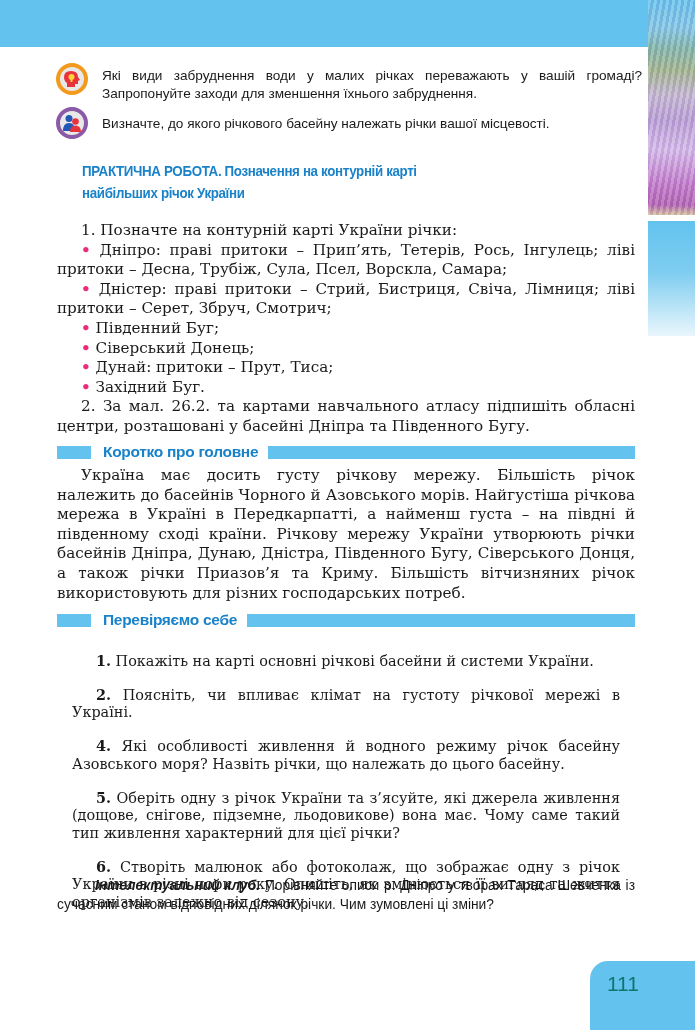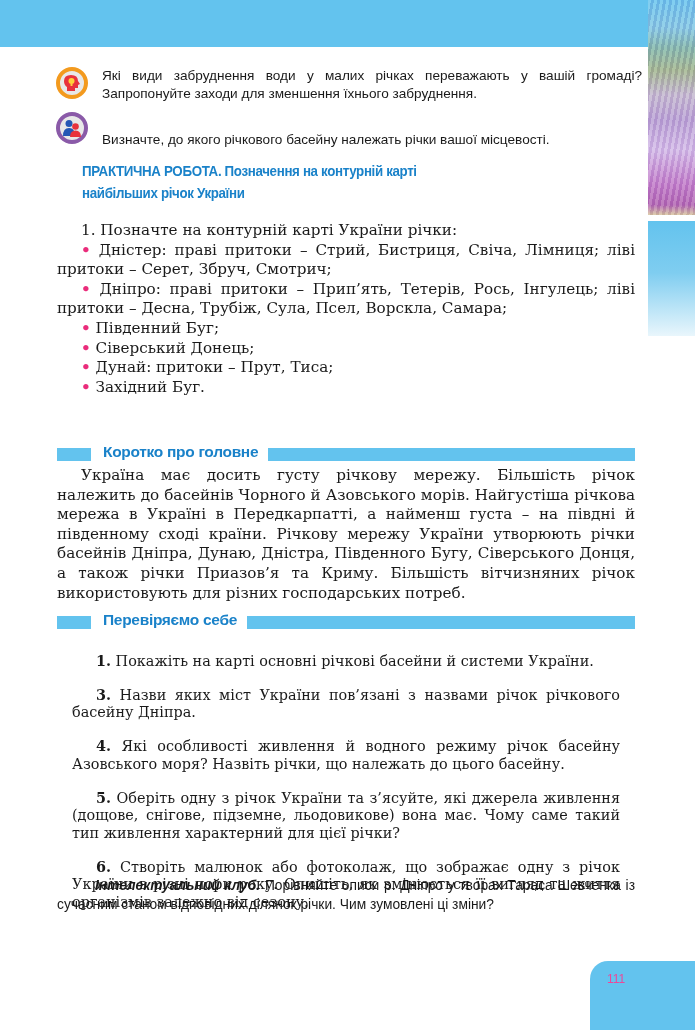--- a/index.html
+++ b/index.html
@@ -25,24 +25,24 @@
   .side-tab {
     position: absolute; left: 648px; top: 221px; width: 47px; height: 115px;
     background: linear-gradient(180deg, #63c3ee 0%, #7fcdf0 45%, #e9f6fc 100%);
   }
   .page-tab {
     position: absolute; left: 590px; top: 961px; width: 105px; height: 69px;
     background: #63c3ee; border-top-left-radius: 18px;
   }
   .page-number {
     position: absolute; left: 607px; top: 972px;
-    font-family: "Liberation Sans", sans-serif; font-size: 12px; color: #ec4899;
+    font-family: "Liberation Sans", sans-serif; font-size: 21px; color: #0f766e;
   }
 
-  .task-row { position: absolute; left: 56px; display: flex; align-items: center; }
+  .task-row { position: absolute; left: 56px; display: flex; align-items: flex-start; }
   .task-icon {
     width: 32px; height: 32px; border-radius: 50%;
     box-sizing: border-box; background: #e8e8e8;
     display: flex; align-items: center; justify-content: center;
     flex-shrink: 0;
   }
   .task-icon.orange { border: 4px solid #f39a1e; }
   .task-icon.purple { border: 4px solid #8a5aa8; }
   .task-text {
     margin-left: 14px; margin-top: 4px;
@@ -59,21 +59,21 @@
 
   .body-block {
     position: absolute; left: 57px; width: 578px;
     font-size: 15.2px; line-height: 19.6px; text-align: justify;
   }
   .p-indent { text-indent: 24px; margin: 0; }
   .bullet { color: #ea2c7b; font-weight: bold; }
 
   .section-heading {
     position: absolute; left: 57px; width: 578px; height: 18px;
-    display: flex; align-items: flex-end;
+    display: flex; align-items: center;
   }
   .sh-bar-left { width: 34px; height: 13px; background: #63c3ee; }
   .sh-title {
     margin: 0 10px 0 12px;
     font-family: "Liberation Sans", sans-serif; font-weight: bold; font-size: 15.5px;
     color: #1a82c9; white-space: nowrap; letter-spacing: -0.3px;
   }
   .sh-bar-right { flex: 1; height: 13px; background: #63c3ee; }
 
   .q-list { position: absolute; left: 57px; top: 637px; width: 578px;
@@ -108,55 +108,56 @@
 
 <div class="task-row" style="top:107px;">
   <div class="task-icon purple">
     <svg width="22" height="22" viewBox="0 0 22 22">
       <circle cx="8" cy="6.5" r="3.5" fill="#2457b5"></circle>
       <path d="M2 19 Q2 11 8 11 Q12 11 13 14 L13 19 Z" fill="#2457b5"></path>
       <circle cx="14.5" cy="9.5" r="3.3" fill="#e8323c"></circle>
       <path d="M9 20 Q9 13.5 14.5 13.5 Q20 13.5 20 20 Z" fill="#e8323c"></path>
     </svg>
   </div>
-  <div class="task-text" style="margin-top:24px;">Визначте, до якого річкового басейну належать річки вашої місцевості.</div>
+  <div class="task-text" style="margin-top:8px;">Визначте, до якого річкового басейну належать річки вашої місцевості.</div>
 </div>
 
 <div class="practical-title">
   <div>ПРАКТИЧНА РОБОТА. Позначення на контурній карті</div>
   <div>найбільших річок України</div>
 </div>
 
 <div class="body-block" style="top:213px;margin-top:8px;">
   <p class="p-indent">1. Позначте на контурній карті України річки:</p>
+  <p class="p-indent"><span class="bullet">•</span> <span>Дніпро: праві притоки – Прип’ять, Тетерів, Рось, Інгулець; ліві притоки – Десна, Трубіж, Сула, Псел, Ворскла, Самара;</span></p>
   <p class="p-indent"><span class="bullet">•</span> <span>Дністер: праві притоки – Стрий, Бистриця, Свіча, Лімниця; ліві притоки – Серет, Збруч, Смотрич;</span></p>
-  <p class="p-indent"><span class="bullet">•</span> <span>Дніпро: праві притоки – Прип’ять, Тетерів, Рось, Інгулець; ліві притоки – Десна, Трубіж, Сула, Псел, Ворскла, Самара;</span></p>
   <p class="p-indent"><span class="bullet">•</span> <span>Південний Буг;</span></p>
   <p class="p-indent"><span class="bullet">•</span> <span>Сіверський Донець;</span></p>
   <p class="p-indent"><span class="bullet">•</span> <span>Дунай: притоки – Прут, Тиса;</span></p>
   <p class="p-indent"><span class="bullet">•</span> <span>Західний Буг.</span></p>
+  <p class="p-indent">2. За мал. 26.2. та картами навчального атласу підпишіть обласні центри, розташовані у басейні Дніпра та Південного Бугу.</p>
 </div>
 
 <div class="section-heading" style="top:443px;">
   <div class="sh-bar-left"></div>
   <div class="sh-title">Коротко про головне</div>
   <div class="sh-bar-right"></div>
 </div>
 <div class="body-block" style="top:466px;">
   <p class="p-indent">Україна має досить густу річкову мережу. Більшість річок належить до басейнів Чорного й Азовського морів. Найгустіша річкова мережа в Україні в Передкарпатті, а найменш густа – на півдні й південному сході країни. Річкову мережу України утворюють річки басейнів Дніпра, Дунаю, Дністра, Південного Бугу, Сіверського Донця, а також річки Приазов’я та Криму. Більшість вітчизняних річок використовують для різних господарських потреб.</p>
 </div>
 
 <div class="section-heading" style="top:611px;">
   <div class="sh-bar-left"></div>
   <div class="sh-title">Перевіряємо себе</div>
   <div class="sh-bar-right"></div>
 </div>
 <div class="q-list">
   <p class="q-item"><span class="q-num">1.</span> <span>Покажіть на карті основні річкові басейни й системи України.</span></p>
-  <p class="q-item"><span class="q-num">3.</span> <span>Назви яких міст України пов’язані з назвами річок річкового басейну Дніпра.</span></p>
+  <p class="q-item"><span class="q-num">2.</span> <span>Поясніть, чи впливає клімат на густоту річкової мережі в Україні.</span></p>
   <p class="q-item"><span class="q-num">4.</span> <span>Які особливості живлення й водного режиму річок басейну Азовського моря? Назвіть річки, що належать до цього басейну.</span></p>
   <p class="q-item"><span class="q-num">5.</span> <span>Оберіть одну з річок України та з’ясуйте, які джерела живлення (дощове, снігове, підземне, льодовикове) вона має. Чому саме такий тип живлення характерний для цієї річки?</span></p>
   <p class="q-item"><span class="q-num">6.</span> <span>Створіть малюнок або фотоколаж, що зображає одну з річок України в різні пори року. Опишіть, як змінюється її вигляд та життя організмів залежно від сезону.</span></p>
 </div>
 
 <div class="club"><span class="club-label">Інтелектуальний клуб.</span><span> Порівняйте описи р. Дніпро у творах Тараса Шевченка із сучасним станом відповідних ділянок річки. Чим зумовлені ці зміни?</span></div>
 
 <div class="page-tab"></div>
 <div class="page-number">111</div>
 

